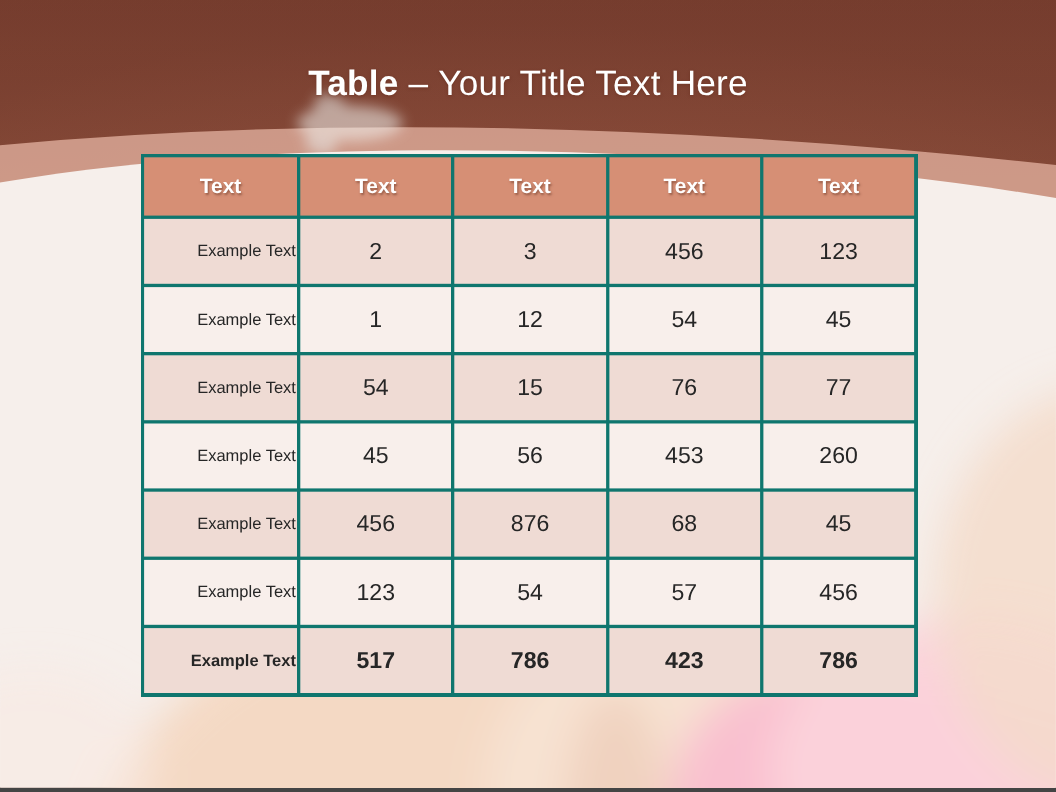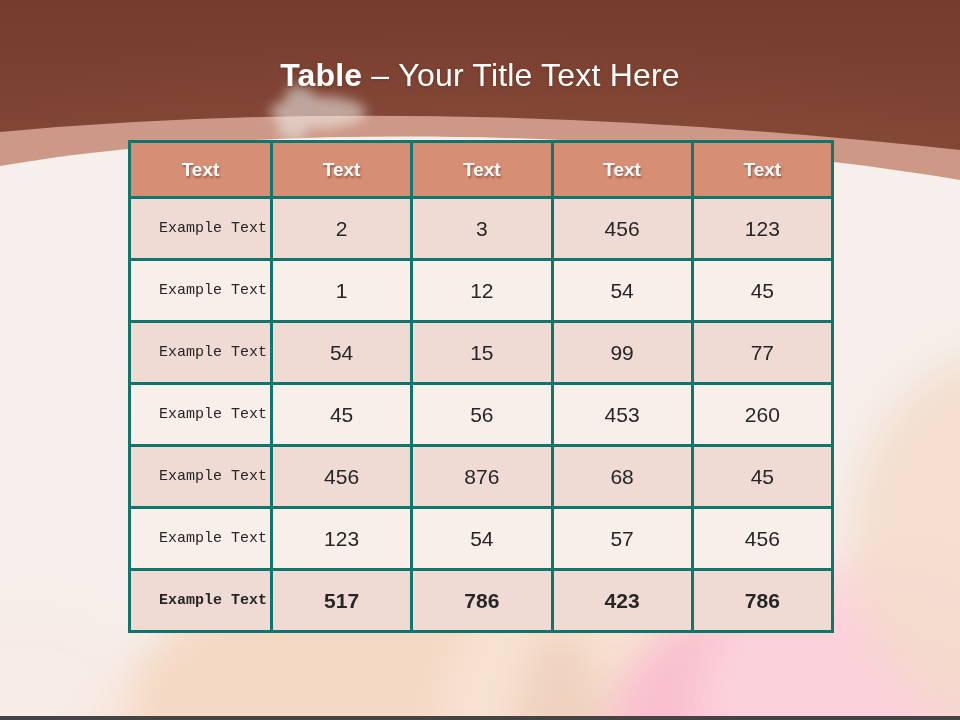--- a/index.html
+++ b/index.html
@@ -43,21 +43,21 @@
     text-align:center;vertical-align:middle;
     text-shadow:1px 2px 2px rgba(99,51,35,.55);
   }
   .tbl td{
     height:57px;vertical-align:middle;text-align:center;
     color:var(--cell-text,#262626);
   }
   .tbl tr.odd td{background:var(--row-odd-fill,#efdbd4);}
   .tbl tr.even td{background:var(--row-even-fill,#f8efeb);}
   .tbl td.label-cell{
-    text-align:center;padding-left:26px;font-size:15px;font-family:Liberation Mono, monospace;
+    text-align:right;padding-left:26px;font-size:15px;
   }
   .tbl td.num-cell{font-size:21px;}
   .tbl tr.bold-row td{font-weight:700;}
 </style>
 </head>
 <body>
 
 <div class="slide">
 
   <div class="bg-top"></div>
@@ -131,21 +131,21 @@
           <td class="label-cell">Example Text</td>
           <td class="num-cell">1</td>
           <td class="num-cell">12</td>
           <td class="num-cell">54</td>
           <td class="num-cell">45</td>
         </tr>
         <tr class="odd">
           <td class="label-cell">Example Text</td>
           <td class="num-cell">54</td>
           <td class="num-cell">15</td>
-          <td class="num-cell">99</td>
+          <td class="num-cell">76</td>
           <td class="num-cell">77</td>
         </tr>
         <tr class="even">
           <td class="label-cell">Example Text</td>
           <td class="num-cell">45</td>
           <td class="num-cell">56</td>
           <td class="num-cell">453</td>
           <td class="num-cell">260</td>
         </tr>
         <tr class="odd">

